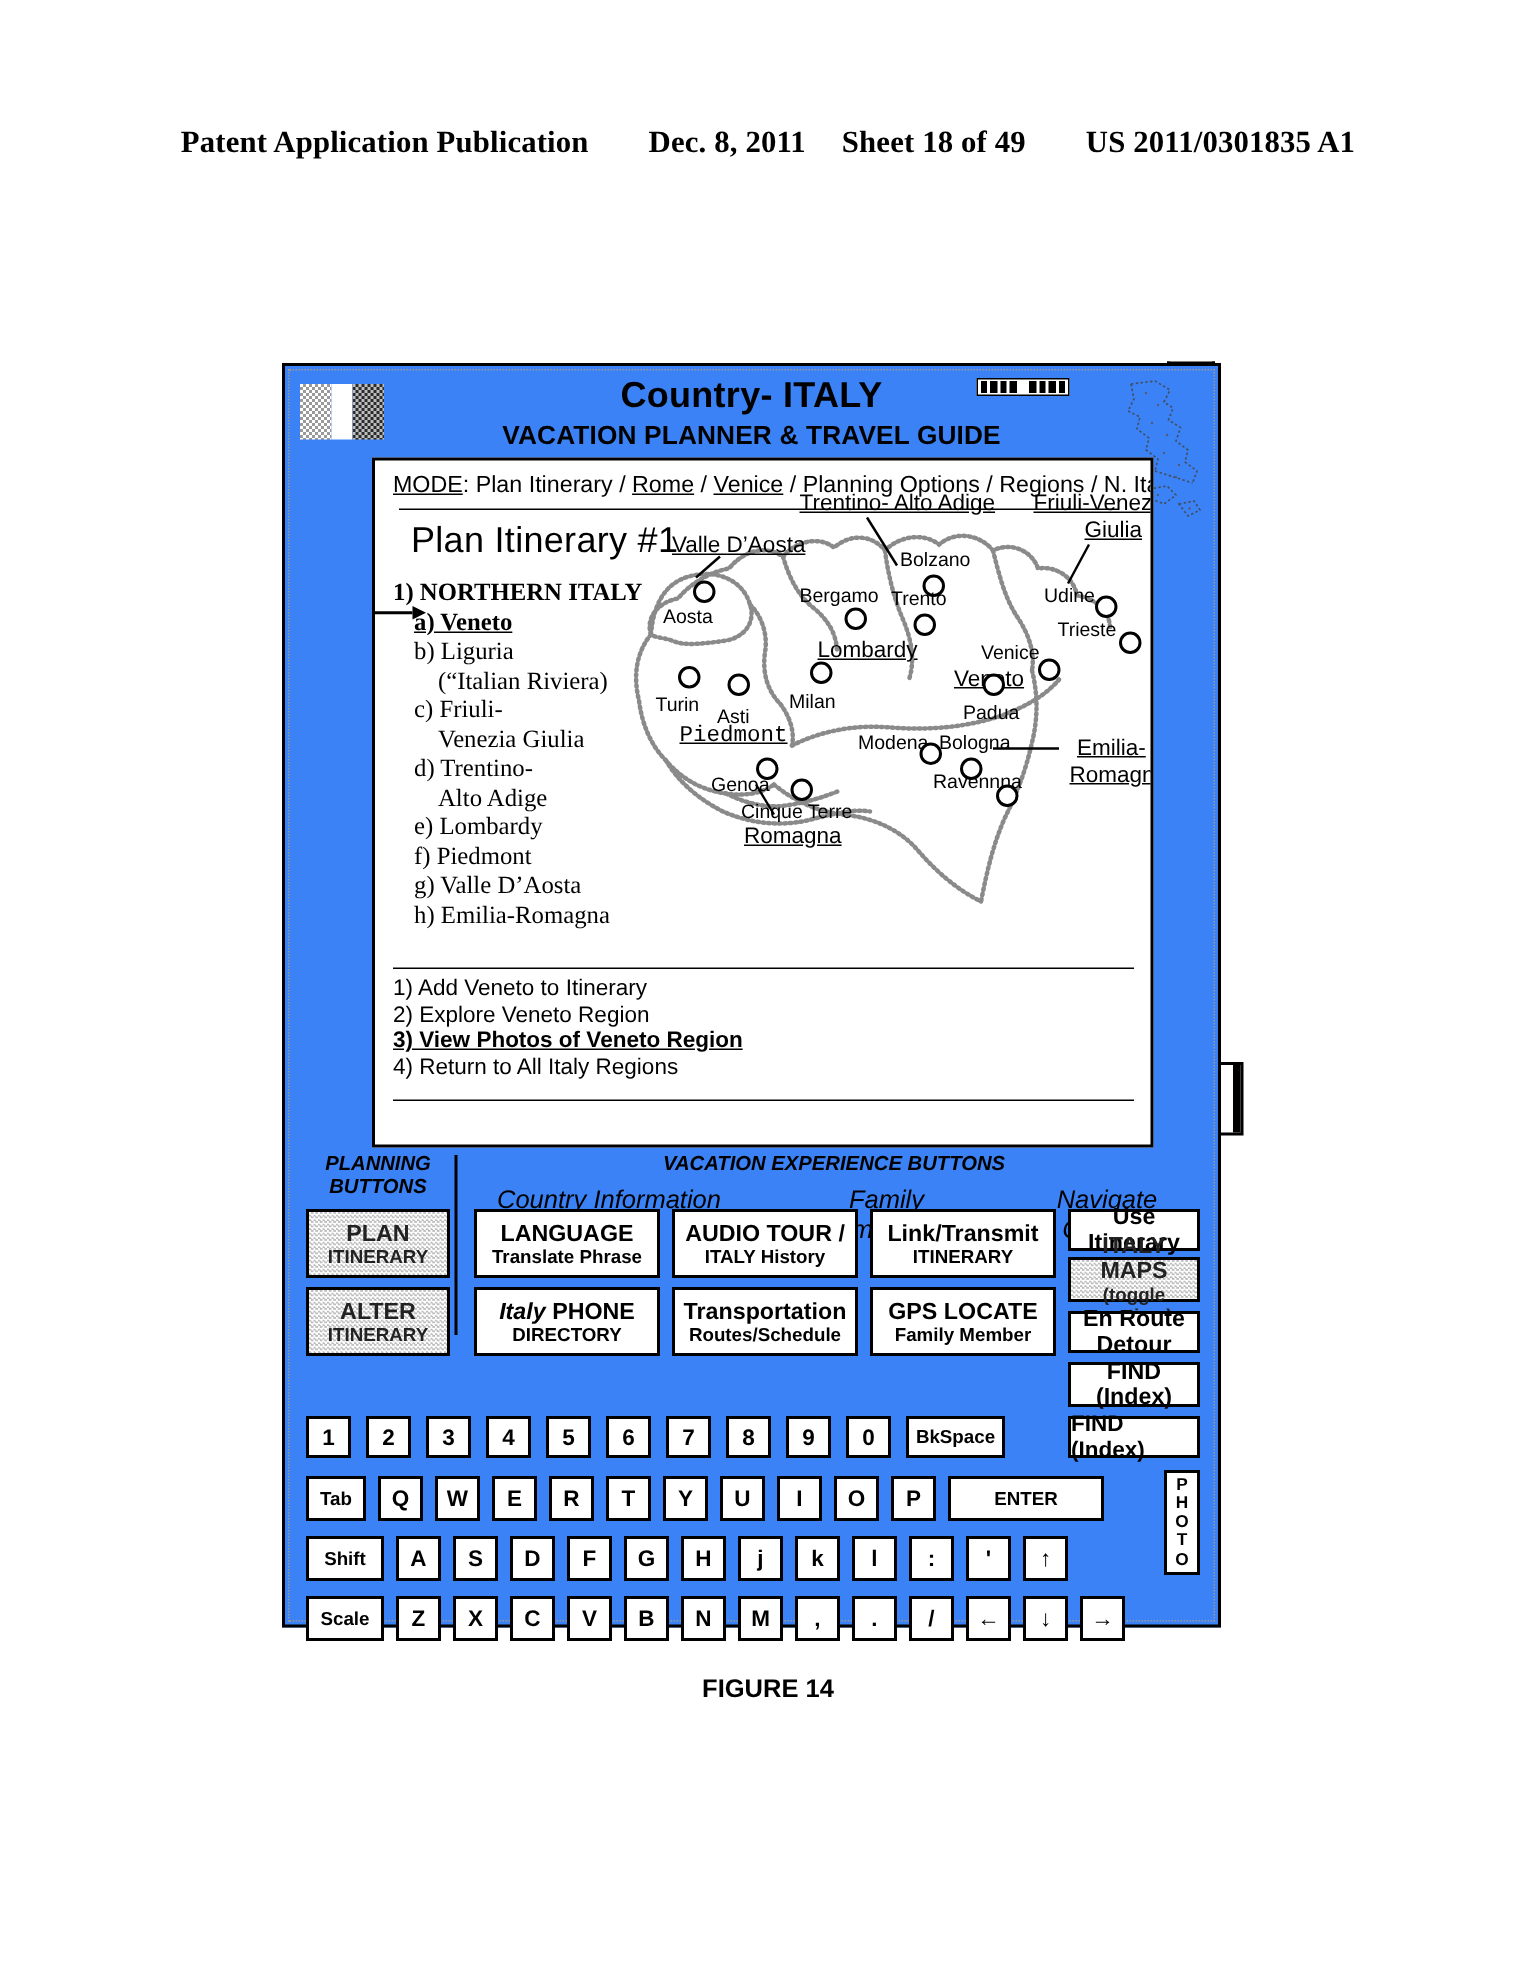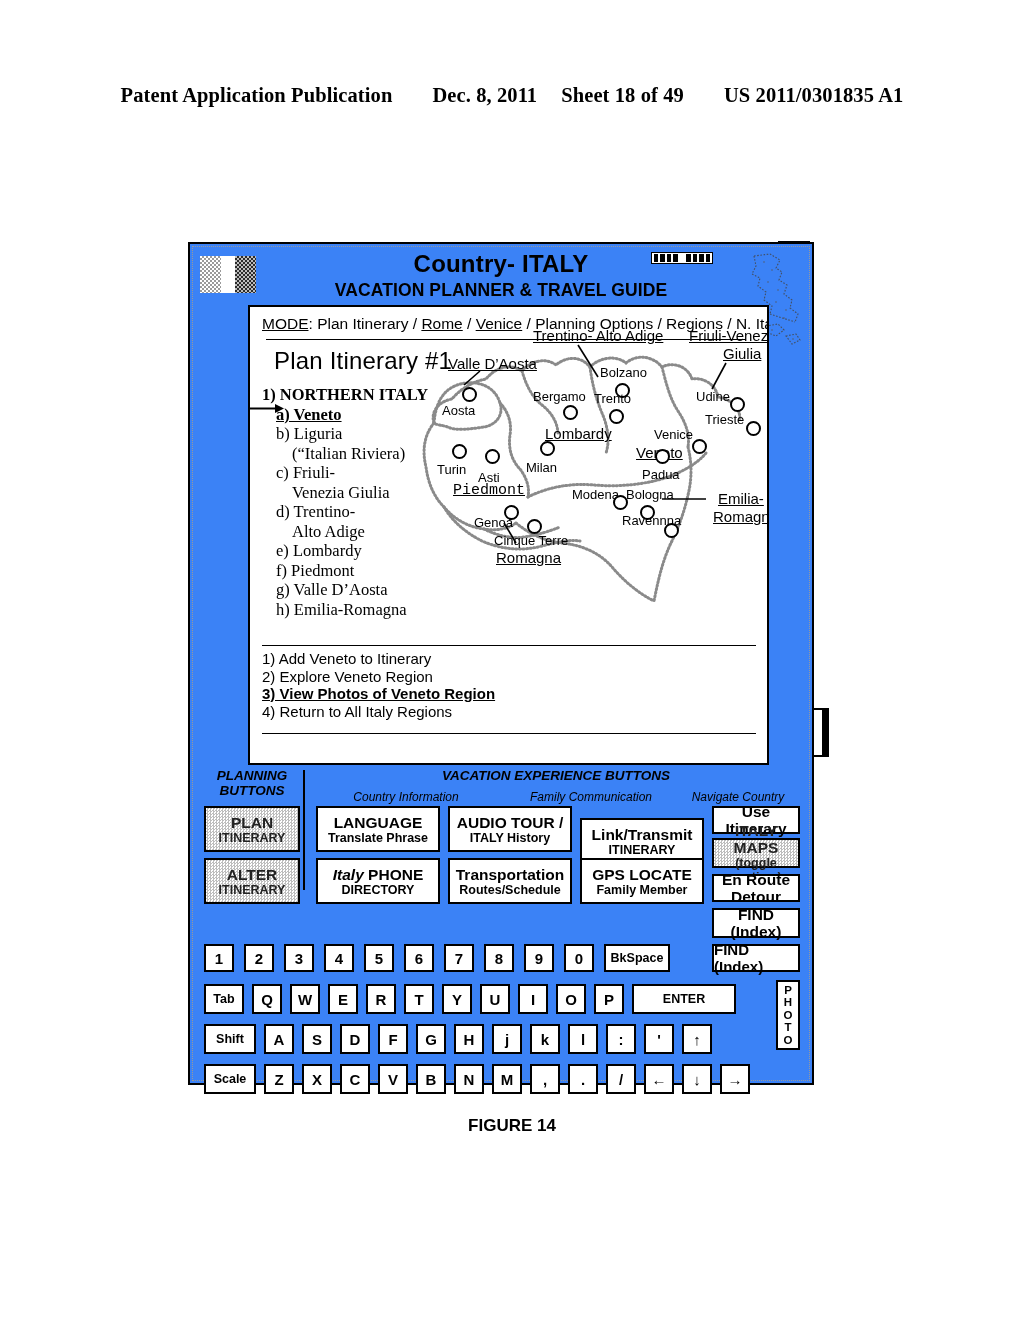--- a/index.html
+++ b/index.html
@@ -77,21 +77,21 @@
   .options{position:absolute;left:12px;top:343px;width:494px;display:flex;align-items:center;}
   .opt-left{font-size:15px;width:245px;white-space:nowrap;}
   .opt-right{font-size:15px;line-height:17.5px;}
   .opt-right div.sel{font-weight:bold;text-decoration:underline;}
 
   
   .panel{position:absolute;left:8px;top:524px;width:604px;height:305px;}
   .vsep{position:absolute;left:105px;top:2px;width:0;height:120px;border-left:2.5px solid #000;}
 
   .grp-title{position:absolute;font-style:italic;font-weight:bold;font-size:13.5px;text-align:center;}
-  .sub-title{position:absolute;font-style:italic;font-size:12px;text-align:center;}
+  .sub-title{position:absolute;font-style:italic;font-size:17px;text-align:center;}
 
   .btn{position:absolute;border:2px solid #000;background:#fff;display:flex;flex-direction:column;
        align-items:center;justify-content:center;text-align:center;box-sizing:border-box;}
   .btn .l1{font-weight:bold;font-size:15.5px;line-height:17px;}
   .btn .l2{font-weight:bold;font-size:12.5px;line-height:14px;}
   .btn.shaded{background-image:repeating-conic-gradient(#bdbdbd 0% 25%, #ffffff 0% 50%);background-size:3px 3px;}
   .btn.shaded .l1,.btn.shaded .l2{color:#222;}
 
   
   .key{position:absolute;border:2px solid #000;background:#fff;display:flex;align-items:center;justify-content:center;
@@ -332,21 +332,21 @@
           <div class="l2">ITINERARY</div>
         </div>
         <div class="btn" style="left: 118px; top: 38px; width: 124px; height: 46px;">
           <div class="l1">LANGUAGE</div>
           <div class="l2">Translate Phrase</div>
         </div>
         <div class="btn" style="left: 250px; top: 38px; width: 124px; height: 46px;">
           <div class="l1">AUDIO TOUR /</div>
           <div class="l2">ITALY History</div>
         </div>
-        <div class="btn" style="left: 382px; top: 38px; width: 124px; height: 46px; margin-top: 12px;">
+        <div class="btn" style="left: 382px; top: 38px; width: 124px; height: 46px;">
           <div class="l1">Link/Transmit</div>
           <div class="l2">ITINERARY</div>
         </div>
         <div class="btn" style="left: 118px; top: 90px; width: 124px; height: 46px;">
           <div class="l1"><i>Italy </i>PHONE</div>
           <div class="l2">DIRECTORY</div>
         </div>
         <div class="btn" style="left: 250px; top: 90px; width: 124px; height: 46px;">
           <div class="l1">Transportation</div>
           <div class="l2">Routes/Schedule</div>

